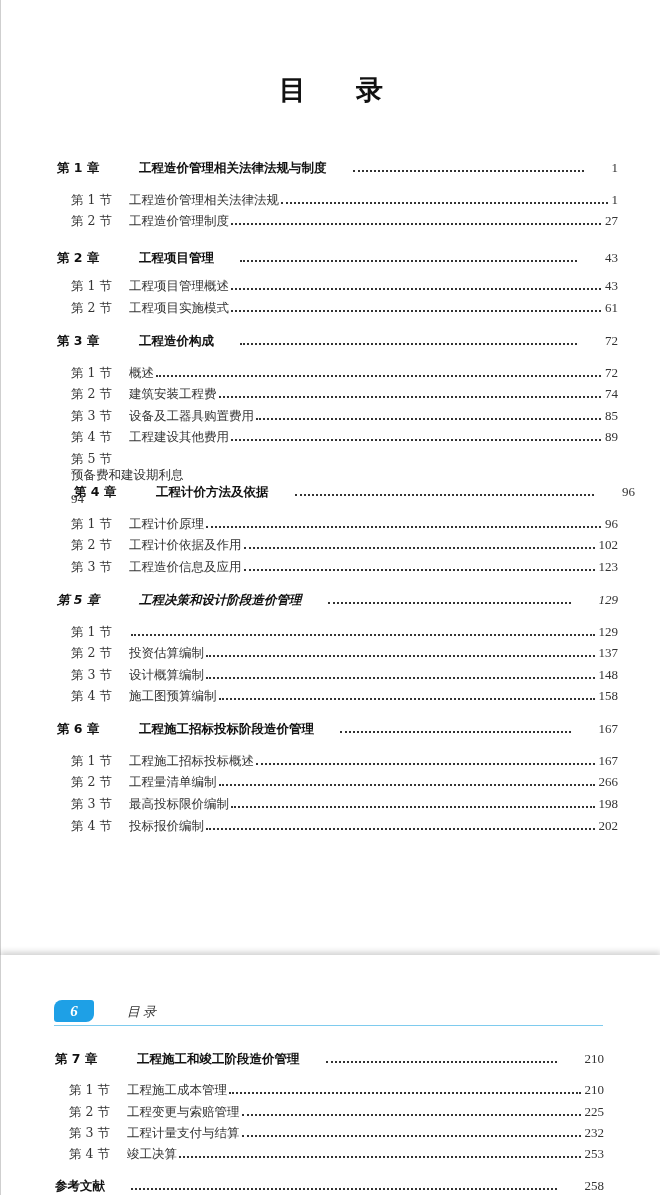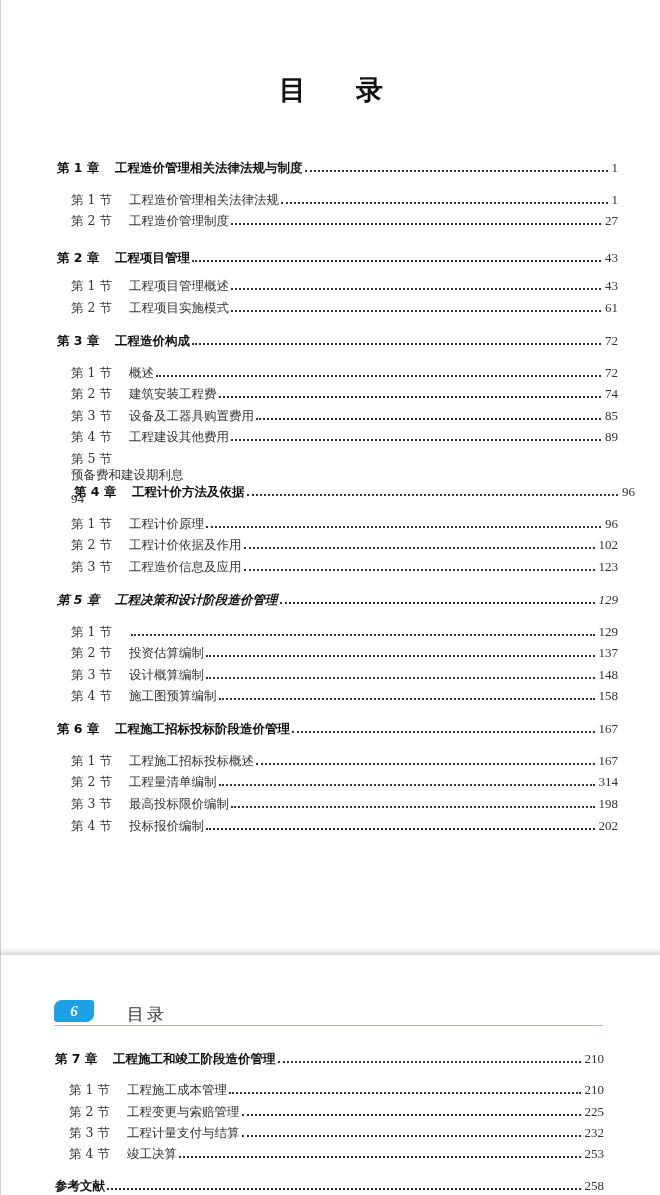--- a/index.html
+++ b/index.html
@@ -33,21 +33,21 @@
   .title span { display: inline-block; }
   .title .gap { width: 50px; }
 
   .toc-row {
     position: absolute; left: 56px; width: 561px;
     display: flex; align-items: baseline;
     font-size: 12.5px; line-height: 16px; white-space: nowrap;
   }
   .toc-row.chapter {
     font-family: "DejaVu Sans", "Liberation Sans", sans-serif;
-    font-weight: bold; color: #111;
+    font-weight: bold; color: #111; gap: 24px;
   }
   .toc-row.section { left: 70px; width: 547px; color: #333; }
   .num { display: inline-block; }
   .chapter .num { width: 58px; }
   .section .num { width: 58px; }
   .label { flex: 0 0 auto; }
   .dots {
     flex: 1 1 auto; overflow: hidden; margin: 0 4px 0 2px;
     border-bottom: 2px dotted #333; height: 0; align-self: center; margin-top: 6px;
   }
@@ -61,22 +61,23 @@
     border-bottom: 1.5px solid #7ecbee;
   }
   .badge {
     position: absolute; left: 0; top: 0; width: 40px; height: 22px;
     background: #1ea0e6; border-radius: 8px 3px 8px 3px;
     color: #fff; font-style: italic; font-weight: bold;
     font-family: "Liberation Serif", serif; font-size: 15px;
     text-align: center; line-height: 22px;
   }
   .head-text {
-    position: absolute; left: 73px; top: 3px; font-size: 17px; color: #333;
+    position: absolute; left: 73px; top: 3px; font-size: 13px; color: #333;
     letter-spacing: 3px;
+    font-style: italic;
   }
   .p2 .toc-row { width: 549px; left: 54px; }
   .p2 .toc-row.section { left: 68px; width: 535px; }
 </style>
 </head>
 <body>
 
 <div class="page page1">
   <div class="title">
     <span>目</span><span class="gap"></span><span>录</span>
@@ -216,21 +217,21 @@
       <div class="toc-row section" style="top: 753px;">
         <span class="num">第 1 节</span>
         <span class="label">工程施工招标投标概述</span>
         <span class="dots"></span>
         <span class="page-no">167</span>
       </div>
       <div class="toc-row section" style="top: 774px;">
         <span class="num">第 2 节</span>
         <span class="label">工程量清单编制</span>
         <span class="dots"></span>
-        <span class="page-no">314</span>
+        <span class="page-no">266</span>
       </div>
       <div class="toc-row section" style="top: 796px;">
         <span class="num">第 3 节</span>
         <span class="label">最高投标限价编制</span>
         <span class="dots"></span>
         <span class="page-no">198</span>
       </div>
       <div class="toc-row section" style="top: 818px;">
         <span class="num">第 4 节</span>
         <span class="label">投标报价编制</span>

